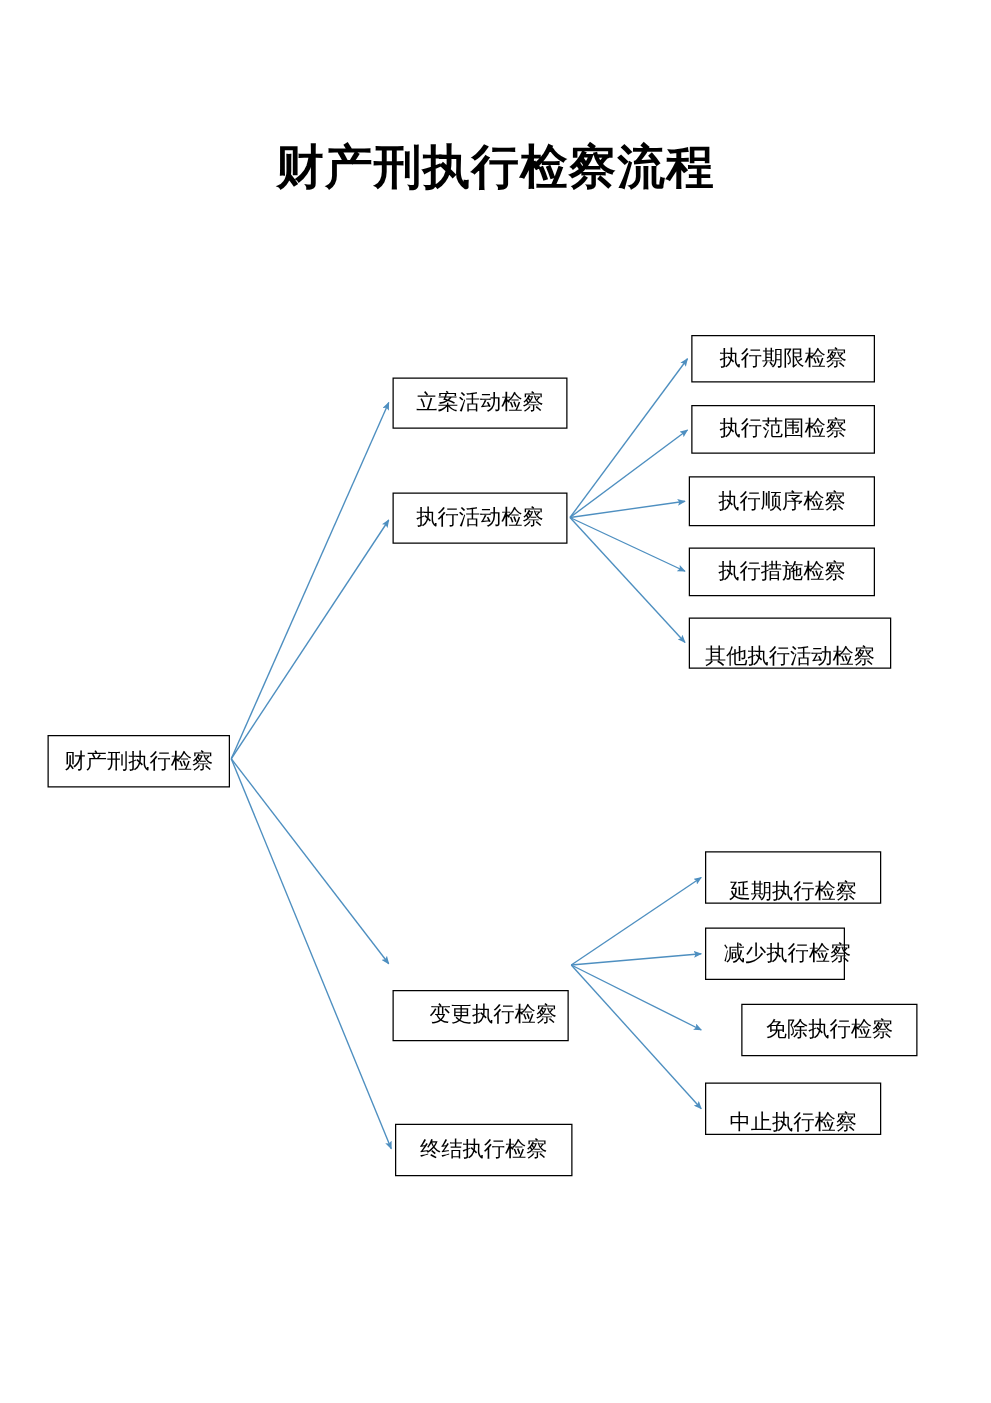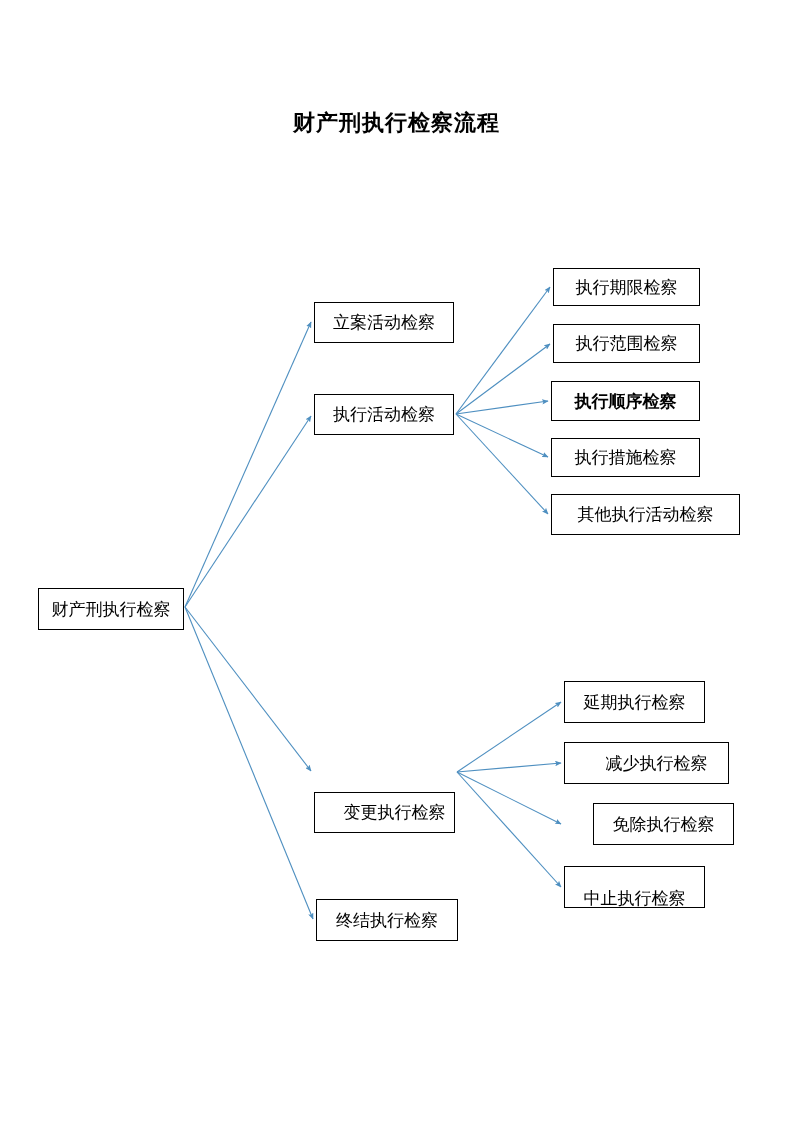--- a/index.html
+++ b/index.html
@@ -20,21 +20,21 @@
     top: 0;
     width: 793px;
     height: 1122px;
   }
   .title {
     position: absolute;
     left: 0;
     top: 108px;
     width: 793px;
     text-align: center;
-    font-size: 22px;
+    font-size: 38px;
     font-weight: bold;
     color: #000000;
     letter-spacing: 1px;
     font-family: "DejaVu Serif", "Liberation Serif", serif;
   }
   svg.connectors {
     position: absolute;
     left: 0;
     top: 0;
     width: 793px;
@@ -101,33 +101,33 @@
       </div>
       <div class="node" style="left: 316px; top: 899px; width: 142px; height: 42px; align-items: center;">
         <span>终结执行检察</span>
       </div>
       <div class="node" style="left: 553px; top: 268px; width: 147px; height: 38px; justify-content: center;">
         <span>执行期限检察</span>
       </div>
       <div class="node" style="left: 553px; top: 324px; width: 147px; height: 39px;">
         <span>执行范围检察</span>
       </div>
-      <div class="node" style="left: 551px; top: 381px; width: 149px; height: 40px; font-weight: bold;">
+      <div class="node" style="left: 551px; top: 381px; width: 149px; height: 40px;">
         <span>执行顺序检察</span>
       </div>
       <div class="node" style="left: 551px; top: 438px; width: 149px; height: 39px;">
         <span>执行措施检察</span>
       </div>
-      <div class="node" style="left: 551px; top: 494px; width: 189px; height: 41px;">
+      <div class="node" style="left: 551px; top: 494px; width: 162px; height: 41px; align-items: flex-end;">
         <span>其他执行活动检察</span>
       </div>
-      <div class="node" style="left: 564px; top: 681px; width: 141px; height: 42px;">
+      <div class="node" style="left: 564px; top: 681px; width: 141px; height: 42px; align-items: flex-end;">
         <span>延期执行检察</span>
       </div>
-      <div class="node" style="left: 564px; top: 742px; width: 165px; height: 42px; padding-left: 20px;">
+      <div class="node" style="left: 564px; top: 742px; width: 112px; height: 42px; padding-left: 20px;">
         <span>减少执行检察</span>
       </div>
       <div class="node" style="left: 564px; top: 803px; width: 141px; height: 42px; margin-left: 29px;">
         <span>免除执行检察</span>
       </div>
       <div class="node" style="left: 564px; top: 866px; width: 141px; height: 42px; align-items: flex-end;">
         <span>中止执行检察</span>
       </div>
     </div>
 

